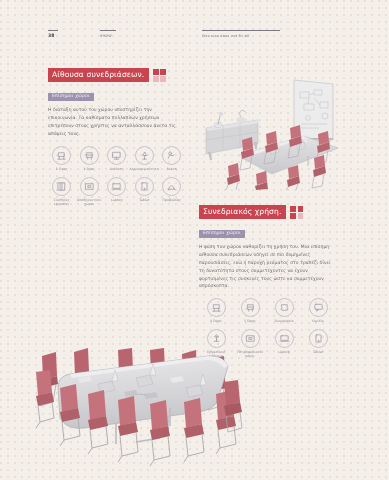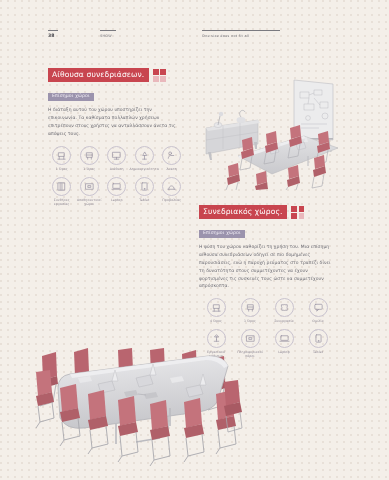--- a/index.html
+++ b/index.html
@@ -211,21 +211,21 @@
               <path d="M3 9 C3 4 9 4 9 9"></path>
             </svg>
           </div>
           <div class="ic-label">Προβολέας</div>
         </div>
       </div>
   </div>
 
   <div class="sec sec-2">
     <div class="title-row">
-      <div class="title-bar">Συνεδριακός χώρος.</div>
+      <div class="title-bar">Συνεδριακός χρήση.</div>
       <div class="grid-icon">
         <i></i>
         <i></i>
         <i></i>
         <i class="lt"></i>
       </div>
     </div>
     <div class="sub-bar">Επίσημοι χώροι</div>
     <div class="body-txt">Η φύση του χώρου καθορίζει τη χρήση του. Μια επίσημη αίθουσα συνεδριάσεων οδηγεί σε πιο δομημένες παρουσιάσεις, ενώ η παροχή ρεύματος στο τραπέζι δίνει τη δυνατότητα στους συμμετέχοντες να έχουν φορτισμένες τις συσκευές τους ώστε να συμμετέχουν απρόσκοπτα.</div>
     <div class="icons g4" id="icons-2">

